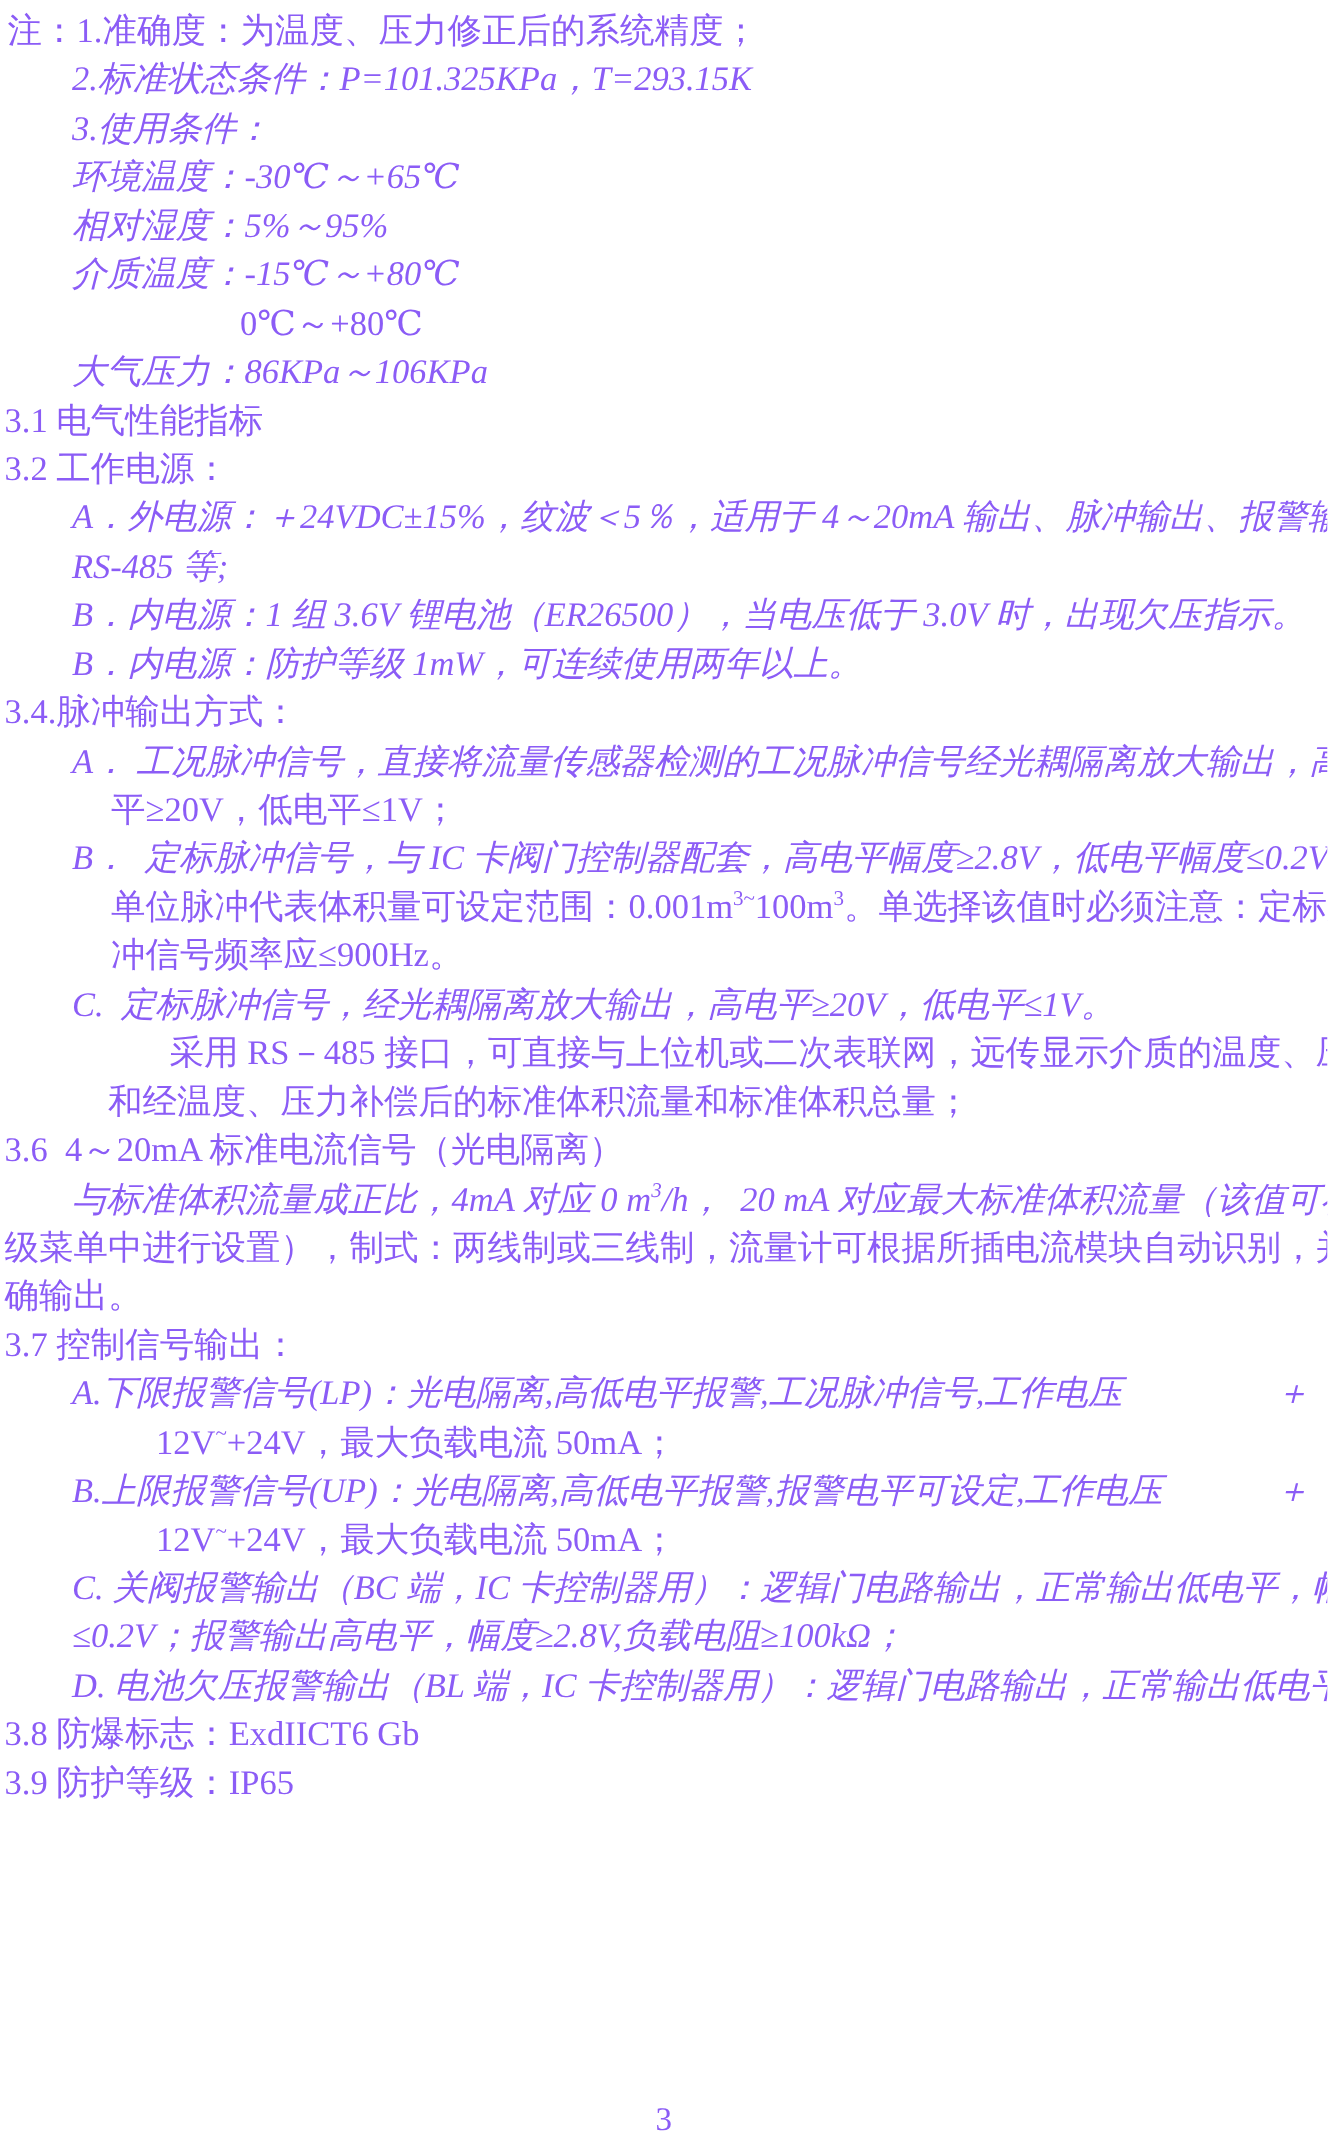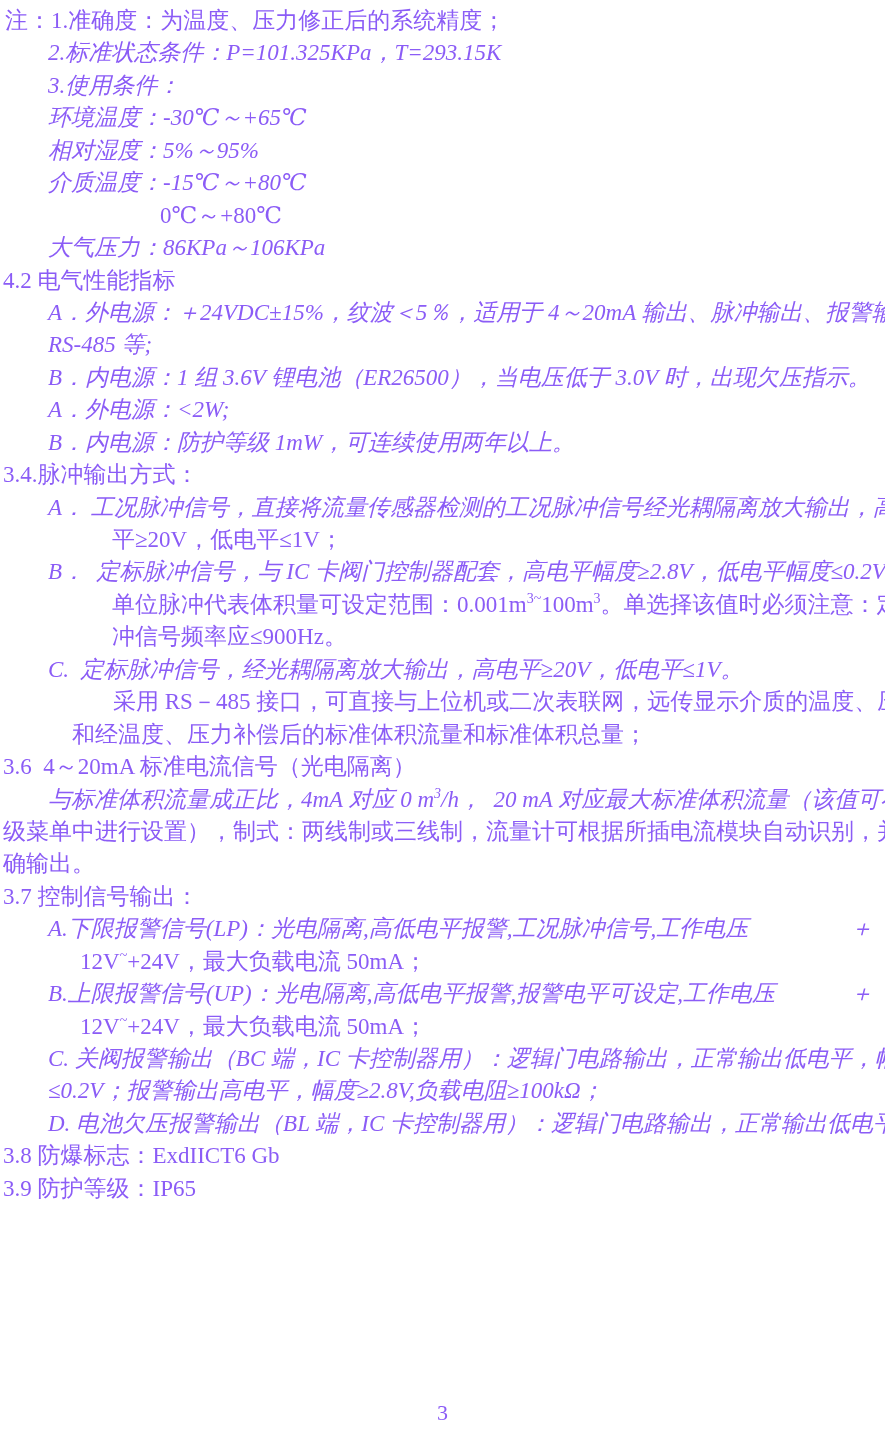--- a/index.html
+++ b/index.html
@@ -22,25 +22,25 @@
   .line {
     position: relative;
     height: 32.45px;
     line-height: 32.45px;
     white-space: pre;
   }
   
   .ind-h    { padding-left: 3px;   }  
   .ind-note { padding-left: 5px;   }  
   .ind-s1   { padding-left: 48px; font-style: italic;  }  
-  .ind-s2   { padding-left: 112px;  }  
+  .ind-s2   { padding-left: 74px;  }  
   .ind-s3   { padding-left: 160px; }  
   .ind-s4   { padding-left: 113px; }  
   .ind-s5   { padding-left: 72px;  }  
-  .ind-s6   { padding-left: 80px;  }  
+  .ind-s6   { padding-left: 104px;  }  
   sup.seg-sup {
     font-size: 14px;
     line-height: 0;
     vertical-align: 9px;
   }
   .right-plus {
     position: absolute;
     right: 12px;
     top: 0;
   }
@@ -60,25 +60,25 @@
 <div class="page">
   <div class="doc-body" id="doc-body">
       <div class="line ind-note"><span>注：1.准确度：为温度、压力修正后的系统精度；</span></div>
       <div class="line ind-s1"><span>2.标准状态条件：P=101.325KPa，T=293.15K</span></div>
       <div class="line ind-s1"><span>3.使用条件：</span></div>
       <div class="line ind-s1"><span>环境温度：-30℃～+65℃</span></div>
       <div class="line ind-s1"><span>相对湿度：5%～95%</span></div>
       <div class="line ind-s1"><span>介质温度：-15℃～+80℃</span></div>
       <div class="line ind-s3"><span>0℃～+80℃</span></div>
       <div class="line ind-s1"><span>大气压力：86KPa～106KPa</span></div>
-      <div class="line ind-h"><span>4.2 电气性能指标</span></div>
+      <div class="line ind-h"><span>3.1 电气性能指标</span></div>
+      <div class="line ind-h"><span>3.2 工作电源：</span></div>
       <div class="line ind-s1"><span>A．外电源：＋24VDC±15%，纹波＜5％，适用于 4～20mA 输出、脉冲输出、报警输出、</span></div>
       <div class="line ind-s1"><span>RS-485 等;</span></div>
       <div class="line ind-s1"><span>B．内电源：1 组 3.6V 锂电池（ER26500），当电压低于 3.0V 时，出现欠压指示。</span></div>
-      <div class="line ind-s1"><span>A．外电源：&lt;2W;</span></div>
       <div class="line ind-s1"><span>B．内电源：防护等级 1mW，可连续使用两年以上。</span></div>
       <div class="line ind-h"><span>3.4.脉冲输出方式：</span></div>
       <div class="line ind-s1"><span>A． 工况脉冲信号，直接将流量传感器检测的工况脉冲信号经光耦隔离放大输出，高电</span></div>
       <div class="line ind-s2"><span>平≥20V，低电平≤1V；</span></div>
       <div class="line ind-s1"><span>B．  定标脉冲信号，与 IC 卡阀门控制器配套，高电平幅度≥2.8V，低电平幅度≤0.2V，</span></div>
       <div class="line ind-s2"><span>单位脉冲代表体积量可设定范围：0.001m</span><sup class="seg-sup">3~</sup><span>100m</span><sup class="seg-sup">3</sup><span>。单选择该值时必须注意：定标脉</span></div>
       <div class="line ind-s2"><span>冲信号频率应≤900Hz。</span></div>
       <div class="line ind-s1"><span>C.  定标脉冲信号，经光耦隔离放大输出，高电平≥20V，低电平≤1V。</span></div>
       <div class="line ind-s4"><span>采用 RS－485 接口，可直接与上位机或二次表联网，远传显示介质的温度、压力</span></div>
       <div class="line ind-s5"><span>和经温度、压力补偿后的标准体积流量和标准体积总量；</span></div>

